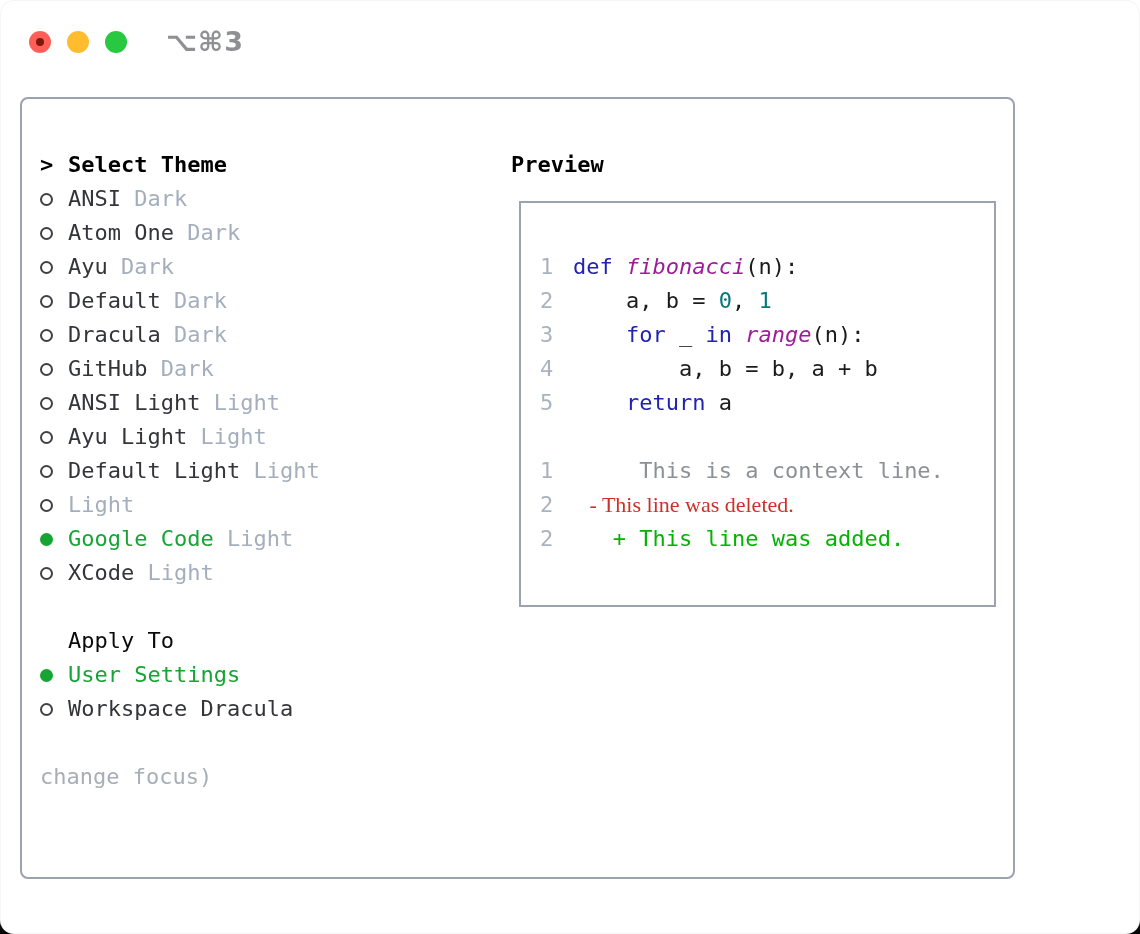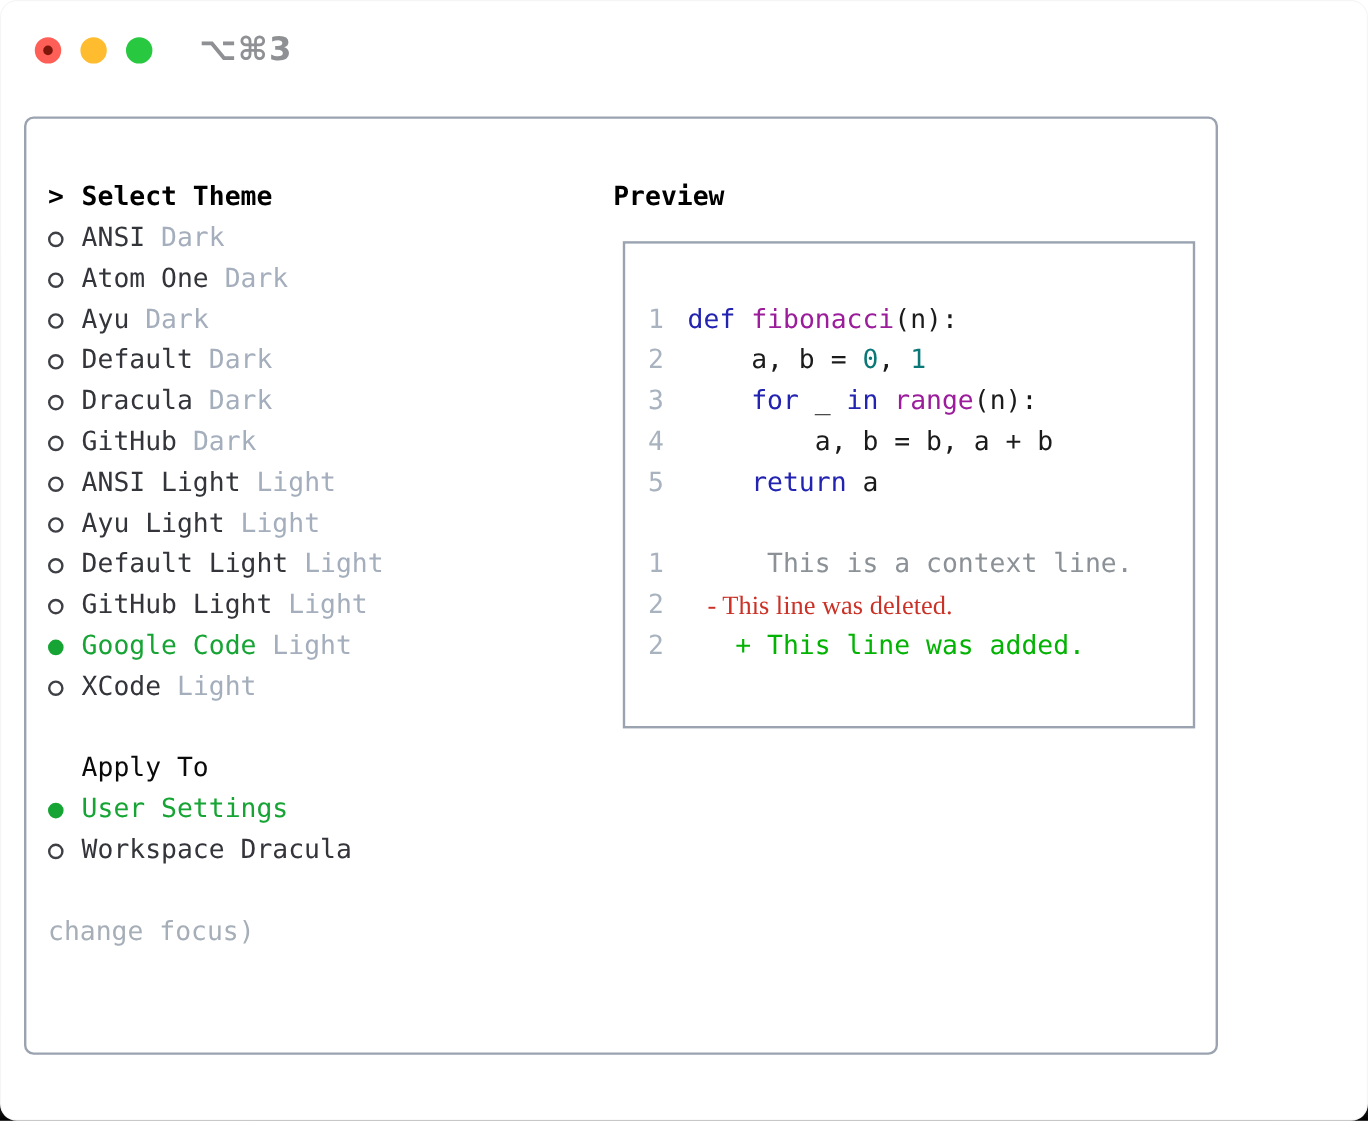--- a/index.html
+++ b/index.html
@@ -54,21 +54,21 @@
   
   .right-pane{position:absolute;left:489px;top:49px;}
   .preview-hdr{font-weight:bold;color:#000;}
   .preview-box{
     margin-top:19px;margin-left:8px;width:477px;height:406px;
     border:2px solid var(--border);background:#fff;
     padding:47px 0 0 19px;overflow:hidden;
   }
   .code-line{height:34px;line-height:34px;font-size:22px;white-space:pre;display:flex;}
   .code-line .ln{width:33px;flex:0 0 33px;color:var(--ln);}
-  .tok-kwd{color:var(--kwd);margin-top:28px;} .tok-typ{color:var(--typ);} .tok-lit{color:var(--lit);}
+  .tok-kwd{color:var(--kwd);margin-top:28px;} .tok-typ{color:var(--typ);font-style:italic;} .tok-lit{color:var(--lit);}
   .tok-pln{color:var(--pln);} .tok-ctx{color:var(--ctx);}
   .tok-del{color:var(--diff-red);font-family:Liberation Serif, serif;} .tok-add{color:var(--diff-green);}
 </style>
 </head>
 <body>
 
 <div class="window">
 
   <div class="titlebar">
     <span class="tl red"></span>
@@ -134,21 +134,20 @@
   </div>
 
   <div class="row item">
     <span class="marker-cell"><span class="radio"></span></span>
     <span class="name">Default Light</span>
     <span class="tag">Light</span>
   </div>
 
   <div class="row item">
     <span class="marker-cell"><span class="radio"></span></span>
-    <span class="name">GitHub Light</span>
     <span class="tag">Light</span>
   </div>
 
   <div class="row item sel">
     <span class="marker-cell"><span class="radio on"></span></span>
     <span class="name">Google Code</span>
     <span class="tag">Light</span>
   </div>
 
   <div class="row item">

